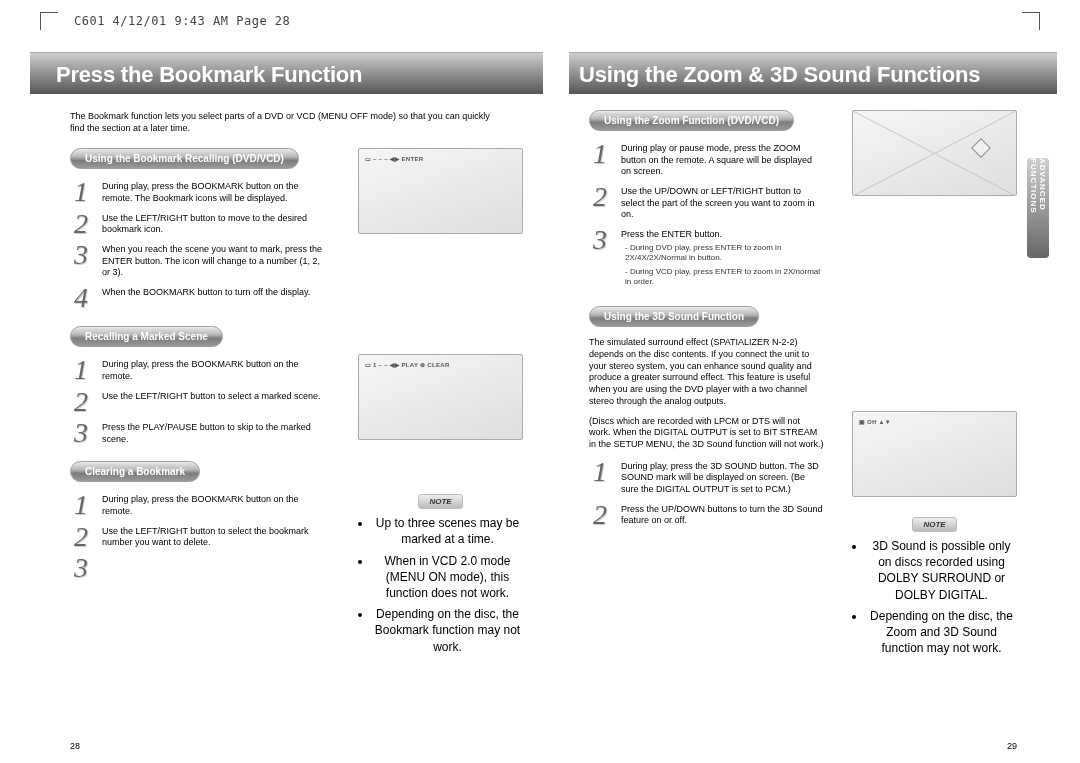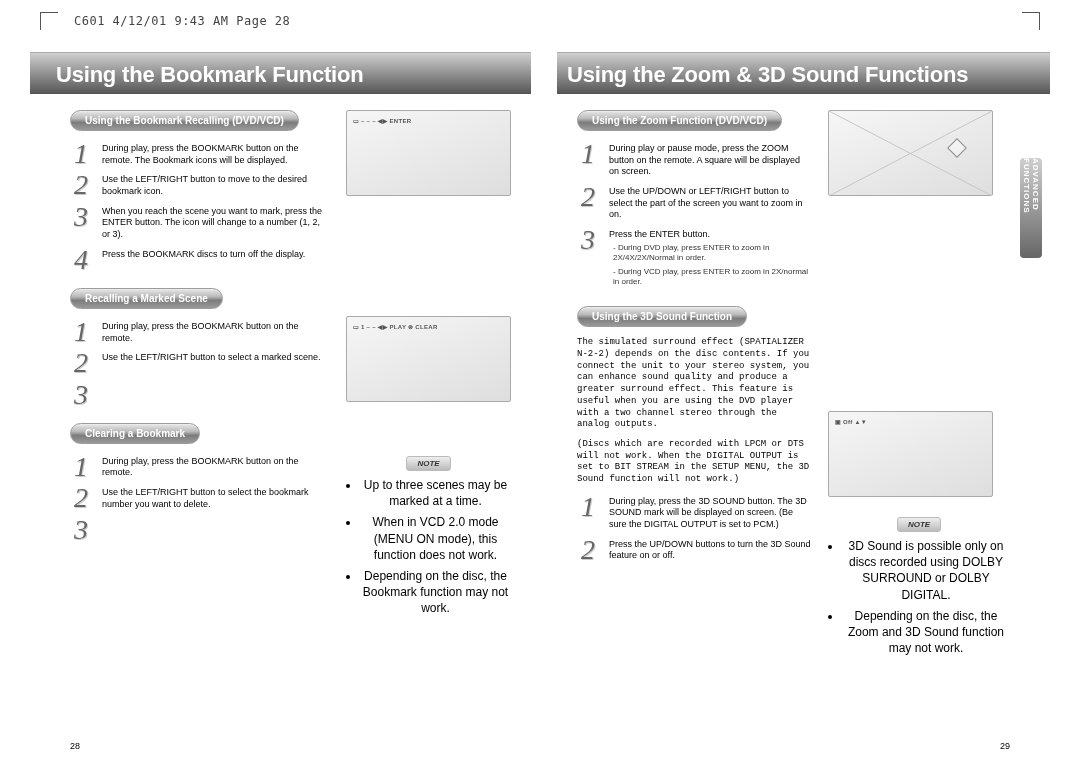--- a/index.html
+++ b/index.html
@@ -8,21 +8,21 @@
   .page { flex: 1 1 50%; position: relative; }
   .crop-marks { position: absolute; top: 12px; left: 40px; width: 18px; height: 18px; border-left: 1px solid #555; border-top: 1px solid #555; }
   .crop-marks-r { position: absolute; top: 12px; right: 40px; width: 18px; height: 18px; border-right: 1px solid #555; border-top: 1px solid #555; }
   .print-header { position: absolute; top: 14px; left: 74px; font-size: 12px; color: #444; letter-spacing: 0.5px; font-family: monospace; }
   .gradient-bar { height: 42px; background: linear-gradient(180deg, #cfcfcf 0%, #8b8b8b 55%, #555 100%); display: flex; align-items: flex-end; padding: 0 10px 6px 26px; border-top: 1px solid #aaa; margin-top: 34px;}
   .page-right .gradient-bar { padding: 0 26px 6px 10px; }
   .title { color: #fff; font-size: 22px; font-weight: bold; letter-spacing: -0.2px; }
   .content { padding: 16px 20px 0 40px; }
   .page-right .content { padding: 16px 40px 0 20px; }
   .intro { font-size: 9px; line-height: 1.35; margin-bottom: 14px; max-width: 420px; }
-  .cols { display: flex; gap: 16px; }
+  .cols { display: flex; gap: 28px; }
   .col-left { flex: 0 0 260px; }
   .col-right { flex: 1 1 auto; text-align: center; }
 
   .sub-pill { display: inline-block; background: linear-gradient(180deg,#e9e9e9 0%, #b9b9b9 40%, #7c7c7c 60%, #9a9a9a 100%); border-radius: 12px; padding: 4px 14px; color: #fff; font-weight: bold; font-size: 10px; border: 1px solid #9c9c9c; box-shadow: inset 0 1px 0 #fff3; margin-bottom:10px;}
   .steps { list-style: none; margin-bottom: 16px; }
   .steps li { display: flex; gap: 10px; margin-bottom: 6px; }
   .step-num { font-family: 'Times New Roman', serif; font-size: 28px; font-style: italic; font-weight: 300; color: #666; line-height: 0.9; width: 22px; text-align: center; text-shadow: 1px 1px 0 #ccc; flex-shrink:0;}
   .step-txt { font-size: 9px; line-height: 1.3; padding-top: 2px; }
   .substeps { font-size: 8px; color: #333; line-height: 1.3; margin-left: 4px; margin-top:2px;}
   .substeps div { margin-bottom: 3px; }
@@ -34,74 +34,76 @@
   .note-label { display:inline-block; background: linear-gradient(180deg,#eee,#bbb); border-radius:3px; font-size:8px; font-style:italic; font-weight:bold; padding:2px 10px; color:#333; margin-bottom:6px; border:1px solid #bbb;}
   .note-bullets { font-size:12px; line-height:1.35; list-style:disc; padding-left:14px; }
   .note-bullets li { margin-bottom:5px; }
   .side-tab { position:absolute; right:8px; top:140px; width:22px; height:100px; background:linear-gradient(180deg,#cfcfcf,#666); border-radius:4px; display:flex; align-items:center; justify-content:center; }
   .side-tab span { writing-mode: vertical-rl; text-orientation: mixed; font-size:8px; font-weight:bold; letter-spacing:1px; color:#fff; transform: rotate(0deg); }
   .pg-num { font-size:9px; position:absolute; bottom:2px; }
   .page-left .pg-num { left:40px; }
   .page-right .pg-num { right:40px; }
   .zoom-lines svg { width:100%; height:100%; }
   .zoom-square { position:absolute; right:28px; top:30px; width:14px; height:14px; border:1px solid #888; transform: rotate(45deg); background:rgba(255,255,255,0.4);}
-  .para { font-size:9px; line-height:1.3; margin-bottom:8px;font-family:Liberation Mono, monospace; }
+  .para { font-size:9px; line-height:1.3; margin-bottom:8px; }
   .page-right .col-left { flex: 0 0 235px; }
   .section-block { margin-bottom: 4px; }
 </style>
 </head>
 <body>
 
 <div class="crop-marks"></div>
 <div class="crop-marks-r"></div>
 <div class="print-header">C601  4/12/01  9:43 AM  Page 28</div>
 
 <div class="page-wrap">
 
   <div class="page page-left">
     <div class="gradient-bar">
-      <div class="title">Using the Bookmark Function</div>
+      <div class="title">Press the Bookmark Function</div>
     </div>
     <div class="content">
+      <p class="intro">The Bookmark function lets you select parts of a DVD or VCD (MENU OFF mode) so that you can quickly find the section at a later time.</p>
       <div class="cols">
         <div class="col-left">
           <div class="section-block">
             <div class="sub-pill">Using the Bookmark Recalling (DVD/VCD)</div>
             <ul class="steps">
               <li>
                   <div class="step-num">1</div>
                   <div class="step-txt">During play, press the BOOKMARK button on the remote. The Bookmark icons will be displayed.</div>
                 </li>
               <li>
                   <div class="step-num">2</div>
                   <div class="step-txt">Use the LEFT/RIGHT button to move to the desired bookmark icon.</div>
                 </li>
               <li>
                   <div class="step-num">3</div>
                   <div class="step-txt">When you reach the scene you want to mark, press the ENTER button. The icon will change to a number (1, 2, or 3).</div>
                 </li>
               <li>
                   <div class="step-num">4</div>
-                  <div class="step-txt">Press the BOOKMARK discs to turn off the display.</div>
+                  <div class="step-txt">When the BOOKMARK button to turn off the display.</div>
                 </li>
             </ul>
           </div>
           <div class="section-block">
             <div class="sub-pill">Recalling a Marked Scene</div>
             <ul class="steps">
               <li>
                   <div class="step-num">1</div>
                   <div class="step-txt">During play, press the BOOKMARK button on the remote.</div>
                 </li>
               <li>
                   <div class="step-num">2</div>
                   <div class="step-txt">Use the LEFT/RIGHT button to select a marked scene.</div>
                 </li>
               <li>
                   <div class="step-num">3</div>
+                  <div class="step-txt">Press the PLAY/PAUSE button to skip to the marked scene.</div>
                 </li>
             </ul>
           </div>
           <div class="section-block">
             <div class="sub-pill">Clearing a Bookmark</div>
             <ul class="steps">
               <li>
                   <div class="step-num">1</div>
                   <div class="step-txt">During play, press the BOOKMARK button on the remote.</div>
                 </li>
@@ -157,21 +159,21 @@
                 </li>
               <li>
                   <div class="step-num">2</div>
                   <div class="step-txt">Use the UP/DOWN or LEFT/RIGHT button to select the part of the screen you want to zoom in on.</div>
                 </li>
               <li>
                   <div class="step-num">3</div>
                 <div class="step-txt">
                   <span>Press the ENTER button.</span>
                   <div class="substeps">
-                    <div>- During DVD play, press ENTER to zoom in 2X/4X/2X/Normal in order.</div>
+                    <div>- During DVD play, press ENTER to zoom in 2X/4X/2X/Normal in button.</div>
                     <div>- During VCD play, press ENTER to zoom in 2X/normal in order.</div>
                   </div>
                 </div>
               </li>
             </ul>
           </div>
           <div class="section-block" style="margin-top:14px;">
             <div class="sub-pill">Using the 3D Sound Function</div>
             <p class="para">The simulated surround effect (SPATIALIZER N-2-2) depends on the disc contents. If you connect the unit to your stereo system, you can enhance sound quality and produce a greater surround effect. This feature is useful when you are using the DVD player with a two channel stereo through the analog outputs.</p>
             <p class="para">(Discs which are recorded with LPCM or DTS will not work. When the DIGITAL OUTPUT is set to BIT STREAM in the SETUP MENU, the 3D Sound function will not work.)</p>

